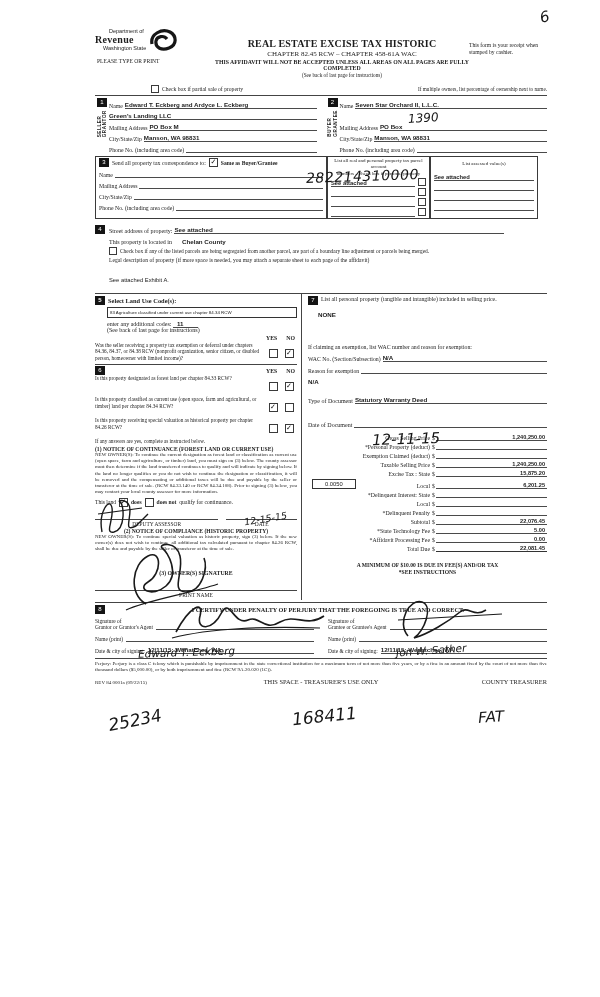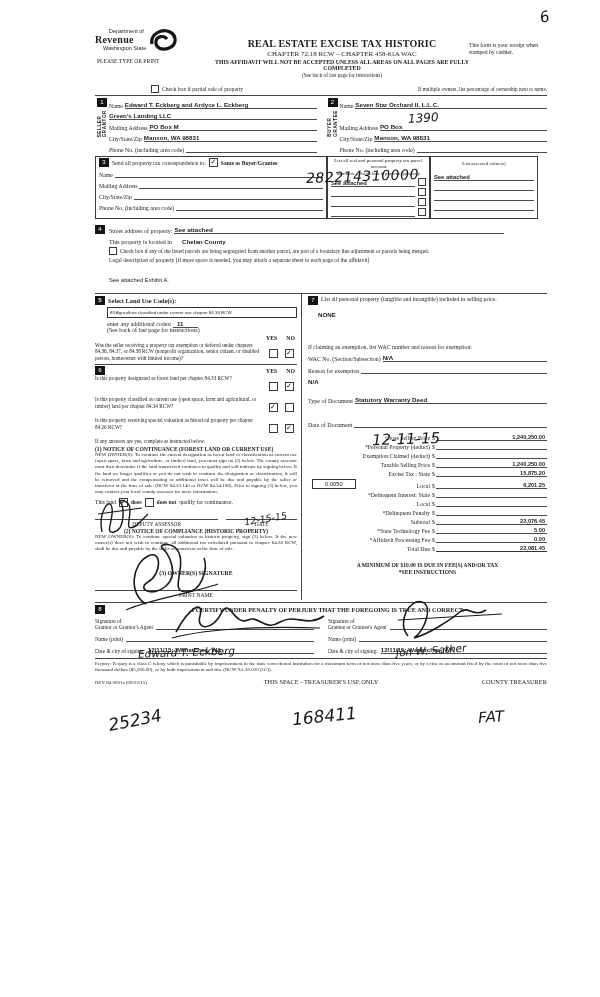--- a/index.html
+++ b/index.html
@@ -120,21 +120,21 @@
           <div class="l1">Department of</div>
           <div class="l2">Revenue</div>
           <div class="l3">Washington State</div>
         </div>
         <svg class="swirl" width="30" height="26" viewBox="0 0 30 26">
           <path d="M4 16 C2 6, 14 0, 22 4 C29 8, 29 17, 21 20 C14 23, 7 20, 8 13 C9 8, 16 7, 19 11" fill="none" stroke="#161616" stroke-width="3.2"></path>
         </svg>
       </div>
       <div class="titleblk">
         <div class="t1">REAL ESTATE EXCISE TAX HISTORIC</div>
-        <div class="t2">CHAPTER 72.18 RCW  –  CHAPTER 458-61A WAC</div>
+        <div class="t2">CHAPTER 82.45 RCW  –  CHAPTER 458-61A WAC</div>
         <div class="t3">THIS AFFIDAVIT WILL NOT BE ACCEPTED UNLESS ALL AREAS ON ALL PAGES ARE FULLY COMPLETED</div>
         <div class="t4">(See back of last page for instructions)</div>
       </div>
       <div class="receipt">This form is your receipt when stamped by cashier.</div>
       <div class="ptp">PLEASE TYPE OR PRINT</div>
     </div>
 
     <div class="psrow">
       <span class="cb"></span>
       <span>Check box if partial sale of property</span>

